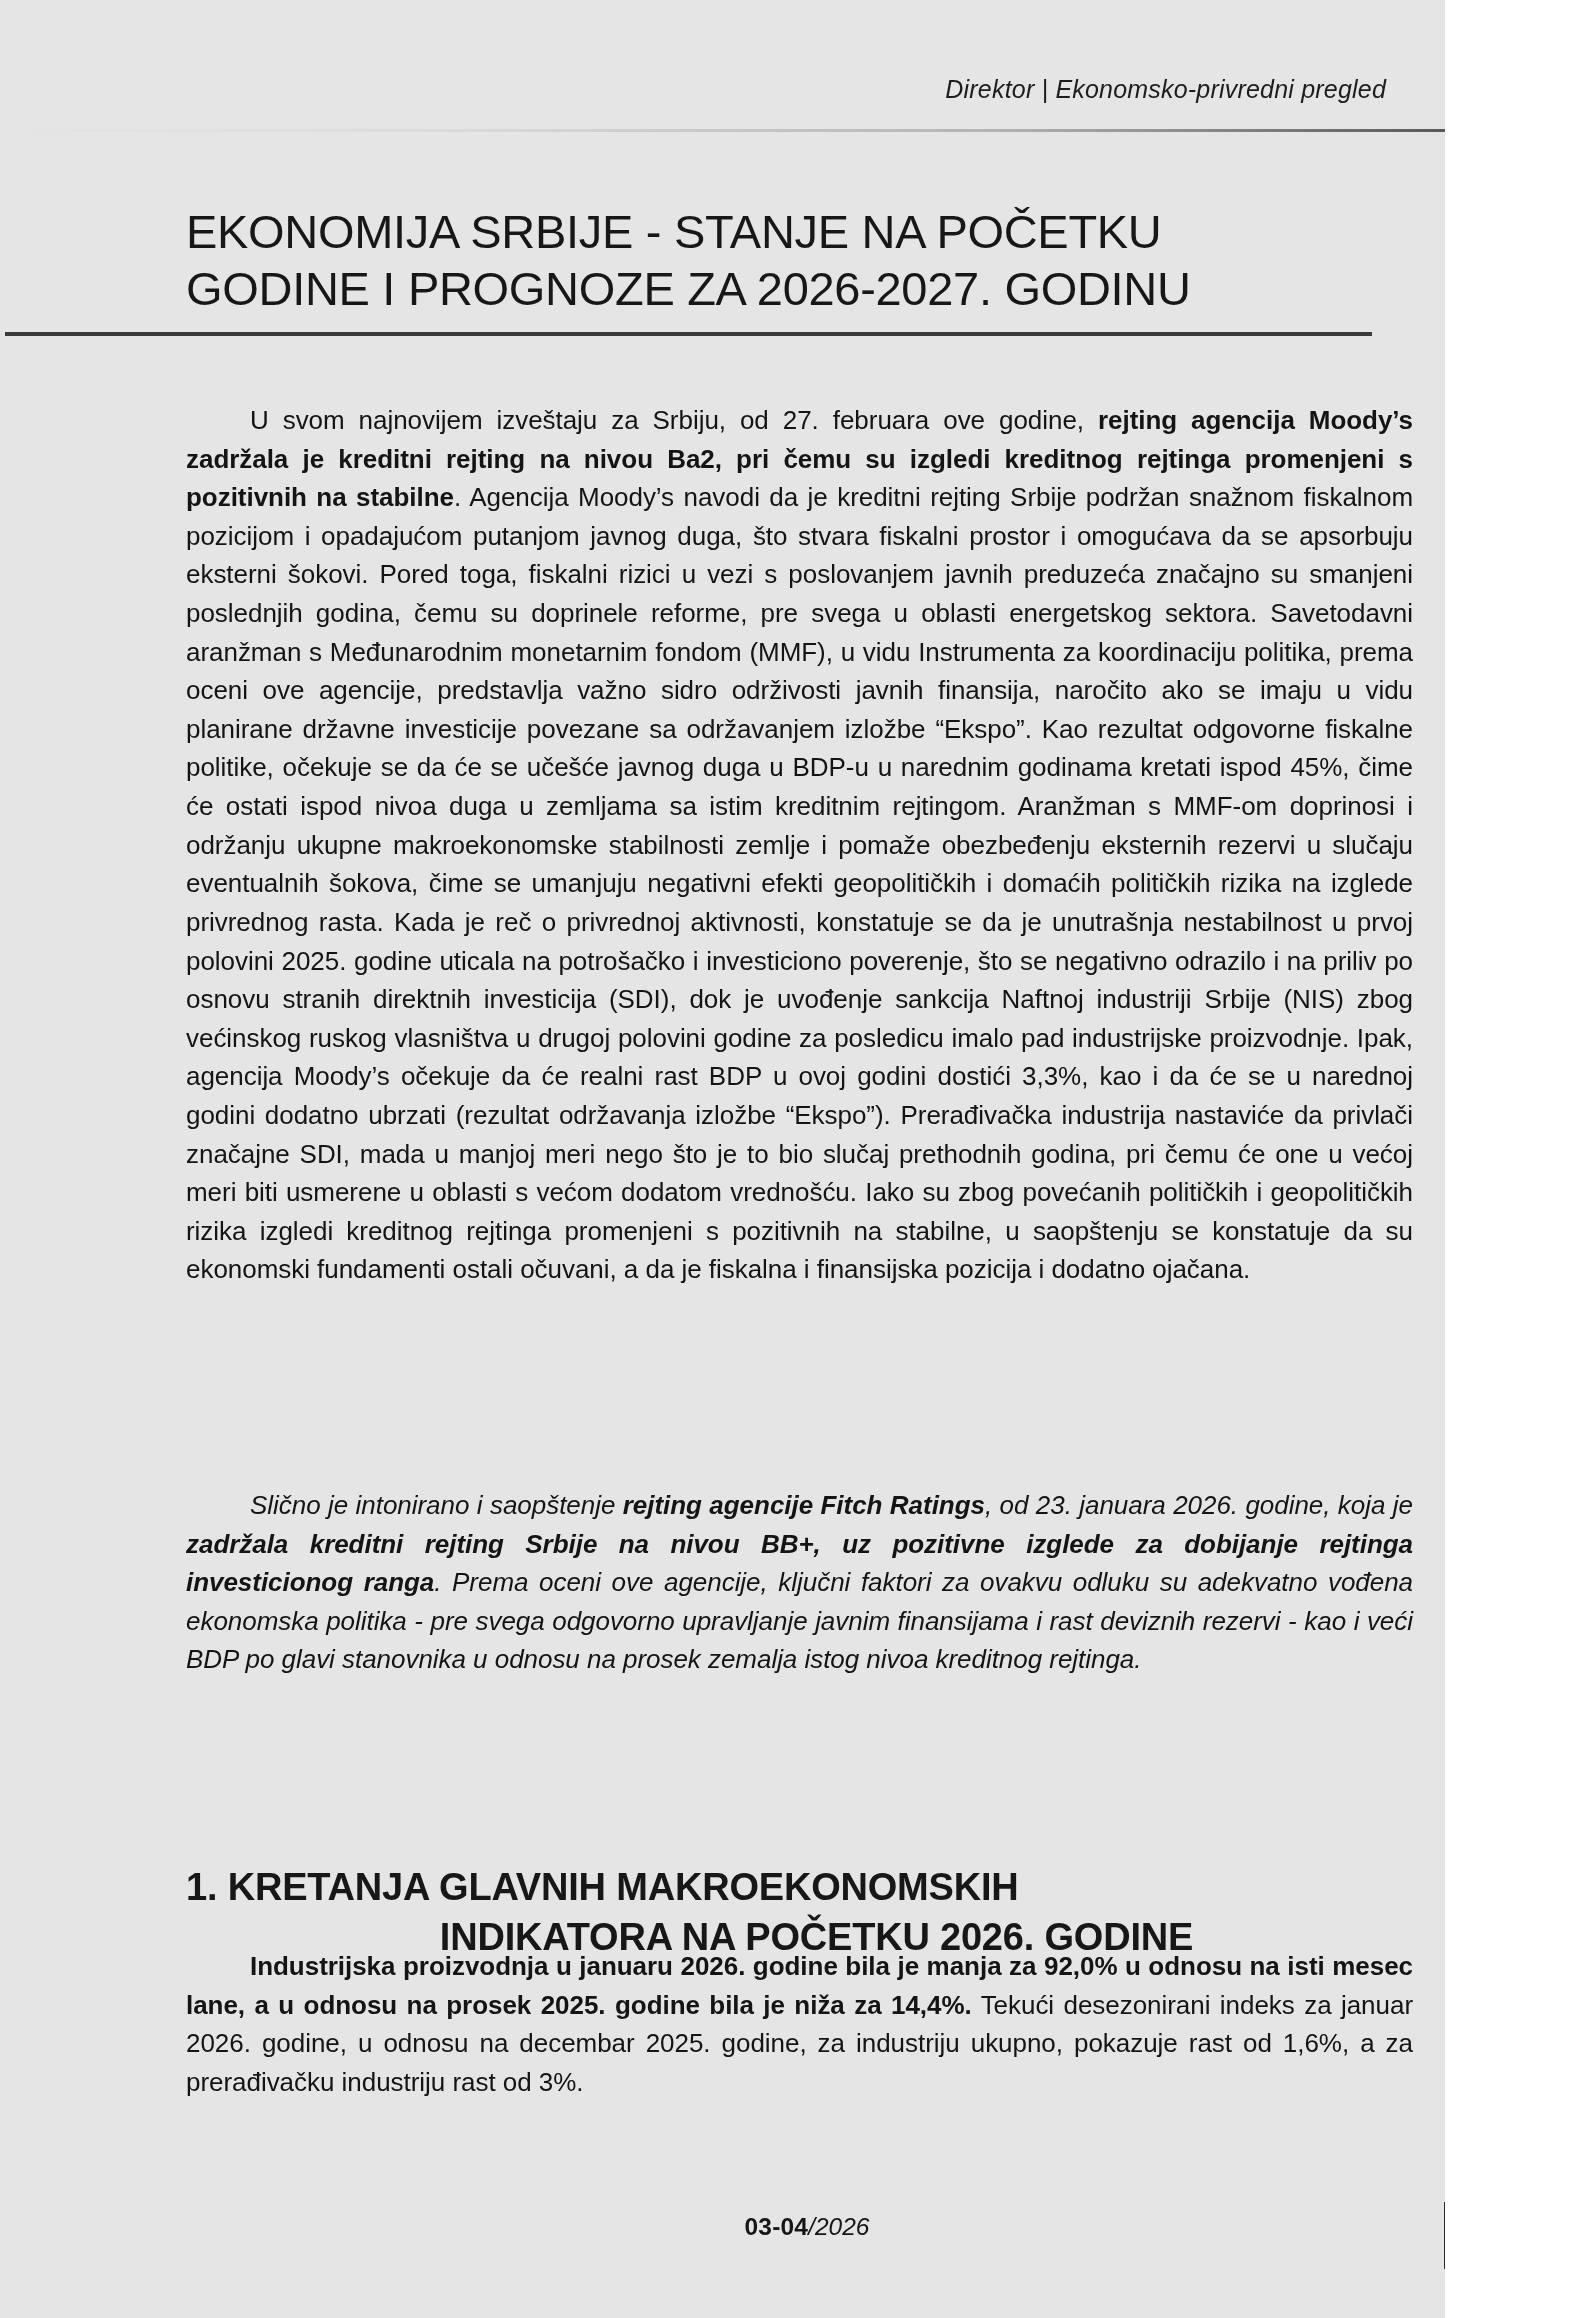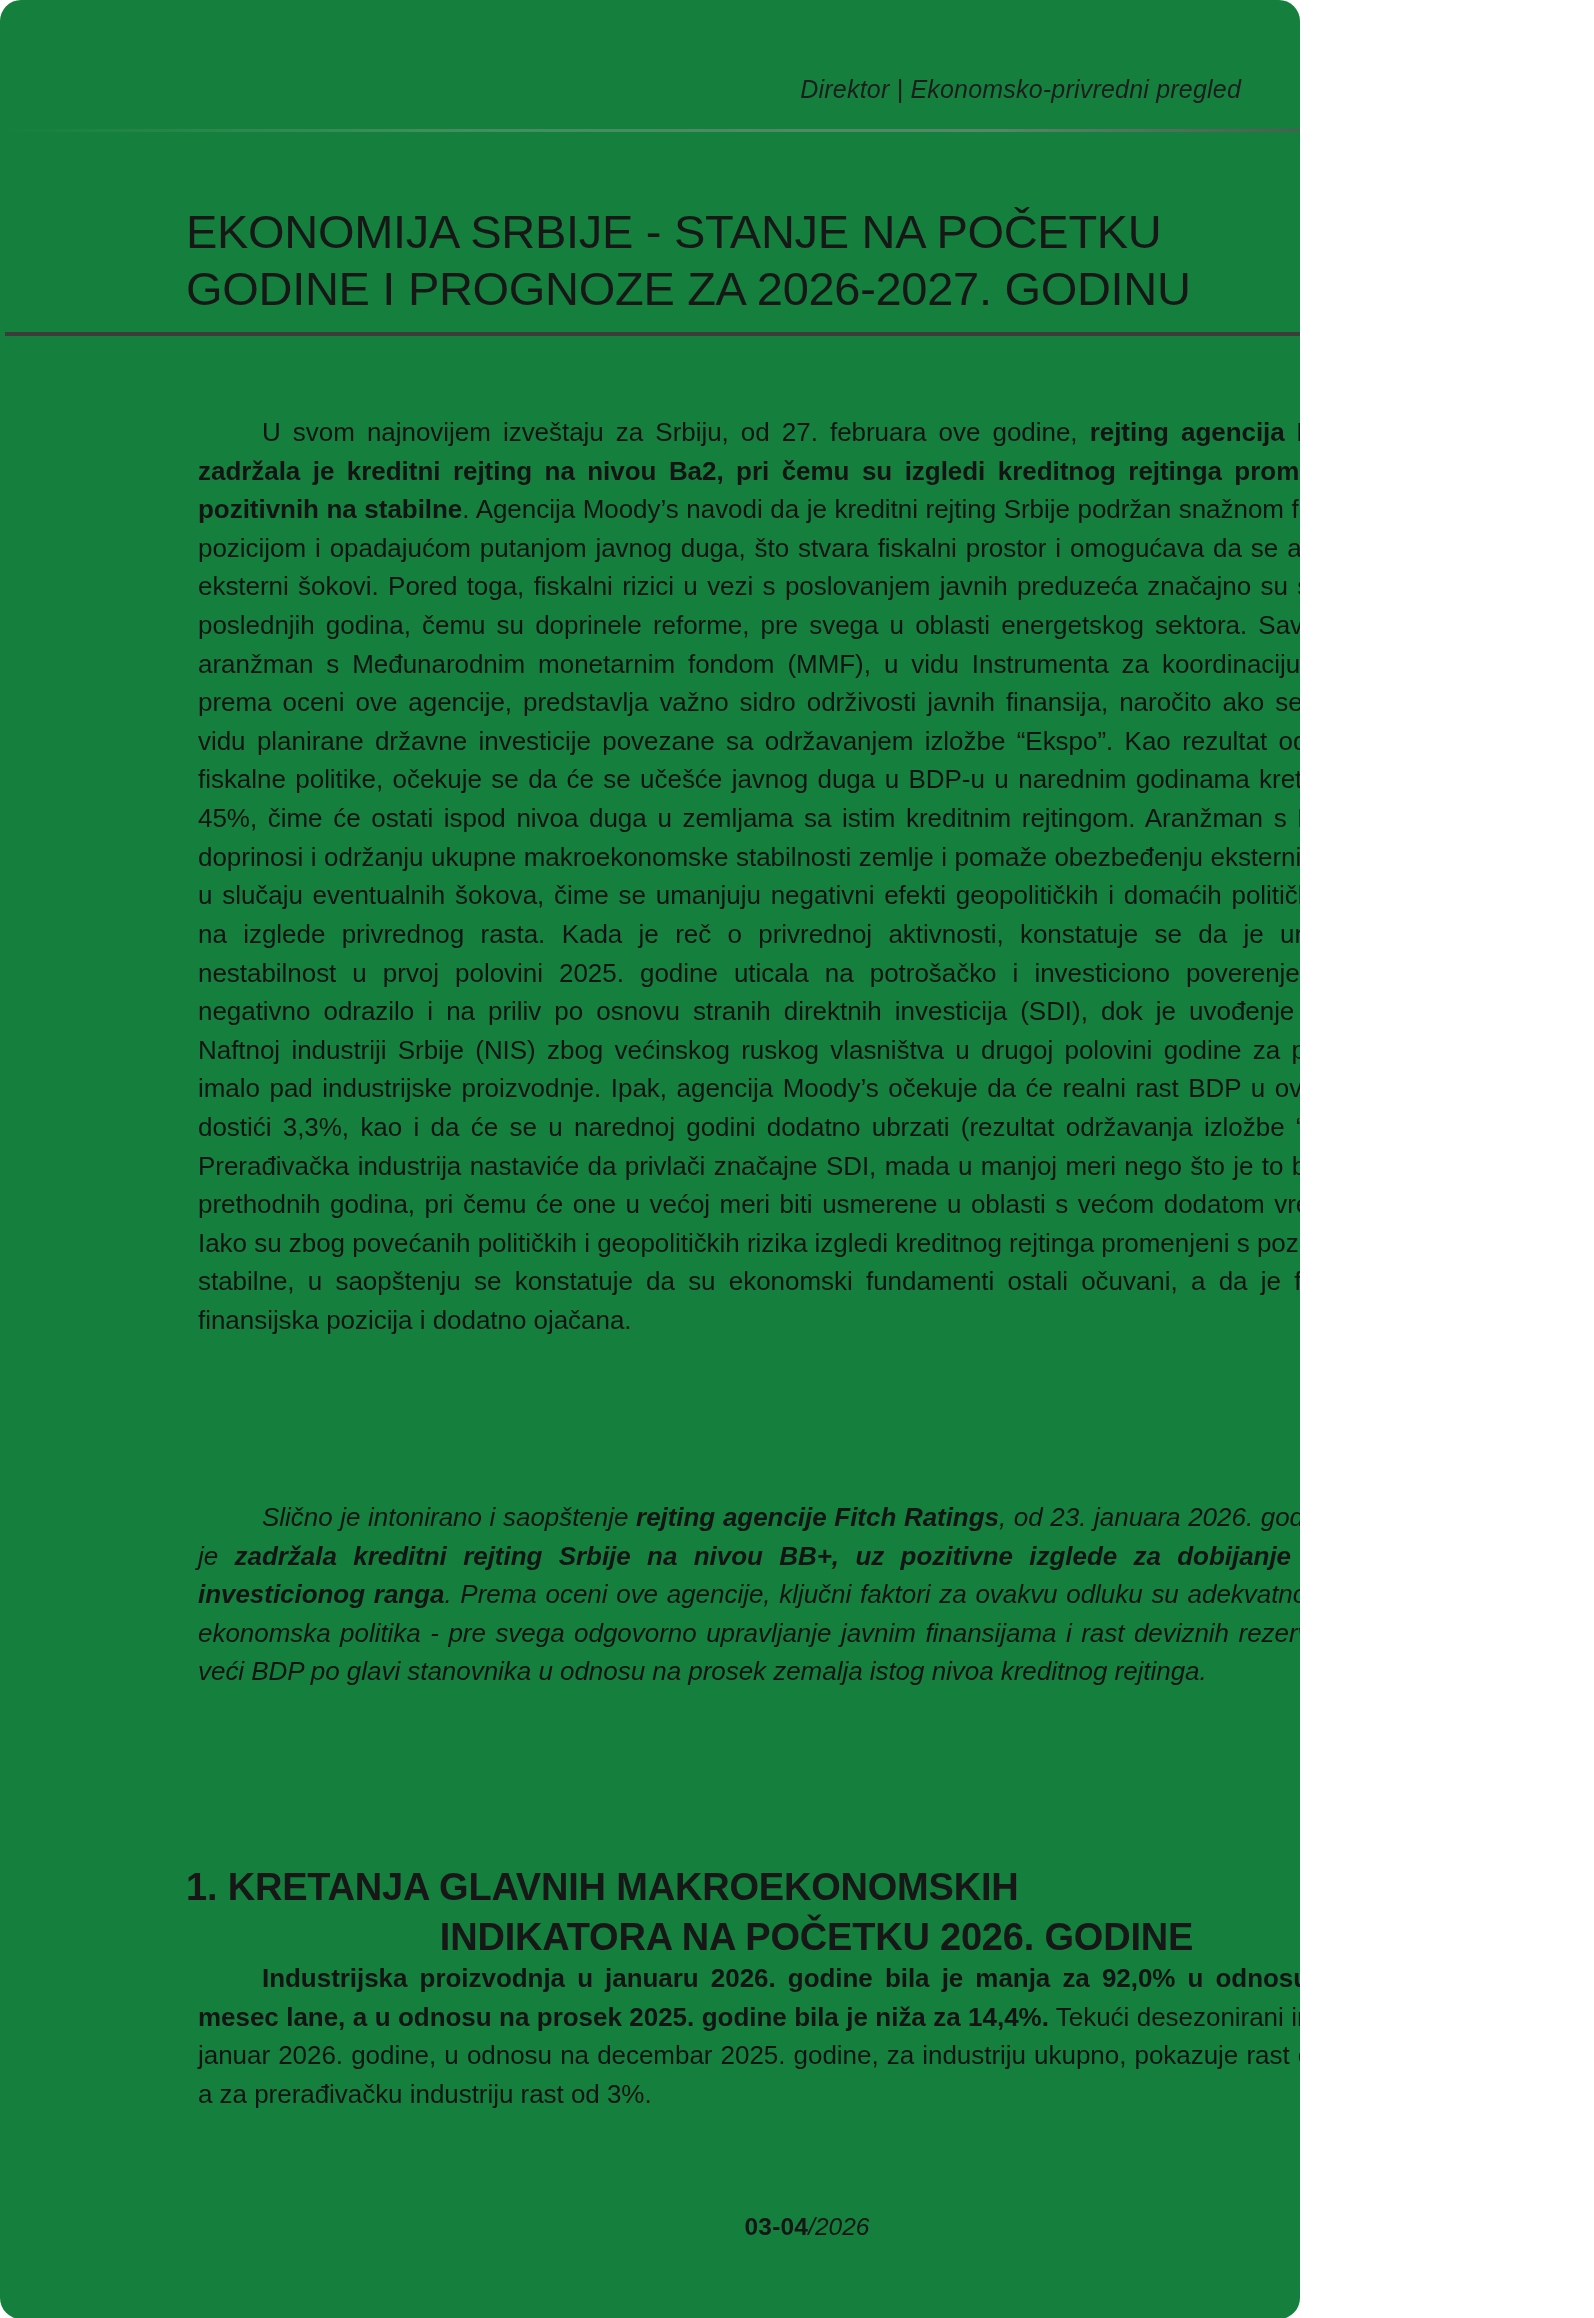--- a/index.html
+++ b/index.html
@@ -2,28 +2,27 @@
 <html style="font-size:13px"><head>
 <meta charset="utf-8">
 <style>
   html, body {
     margin: 0;
     padding: 0;
     background: #ffffff;
   }
   .page {
     position: relative;
-    width: 1300px;
+    width: 1445px;
     height: 2319px;
-    background: #15803d;
+    background: #e5e5e5;
     font-family: "Liberation Sans", sans-serif;
     color: #1a1a1a;
     box-sizing: border-box;
     overflow: hidden;
-    border-radius: 21px;
   }
 
   
   .running-header {
     position: absolute;
     top: 75px;
     right: 59px;
     font-style: italic;
     font-size: 25px;
     letter-spacing: 0.2px;
@@ -69,21 +68,21 @@
     line-height: 1.485;
     text-align: justify;
     text-justify: inter-word;
     color: #141414;
     letter-spacing: -0.04px;
   }
   #para-moodys { top: 401px; }
   #para-fitch  { top: 1486px; font-style: italic; }
   #para-industry { top: 1947px; }
 
-  .body-block p { margin: 12px; text-indent: 64px; }
+  .body-block p { margin: 0; text-indent: 64px; }
   .body-block b { font-weight: 700; }
 
   
   .section-heading {
     position: absolute;
     top: 1830px;
     left: 186px;
     width: 1210px;
     font-size: 38px;
     line-height: 1.32;

